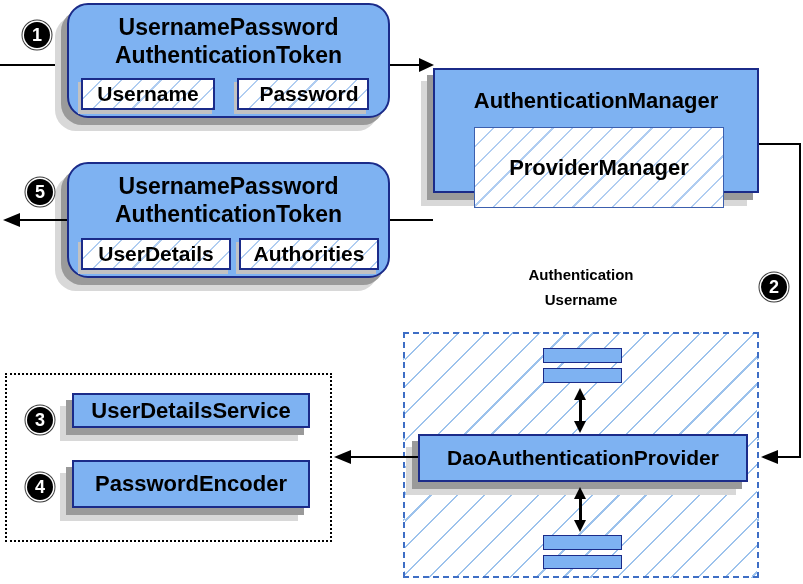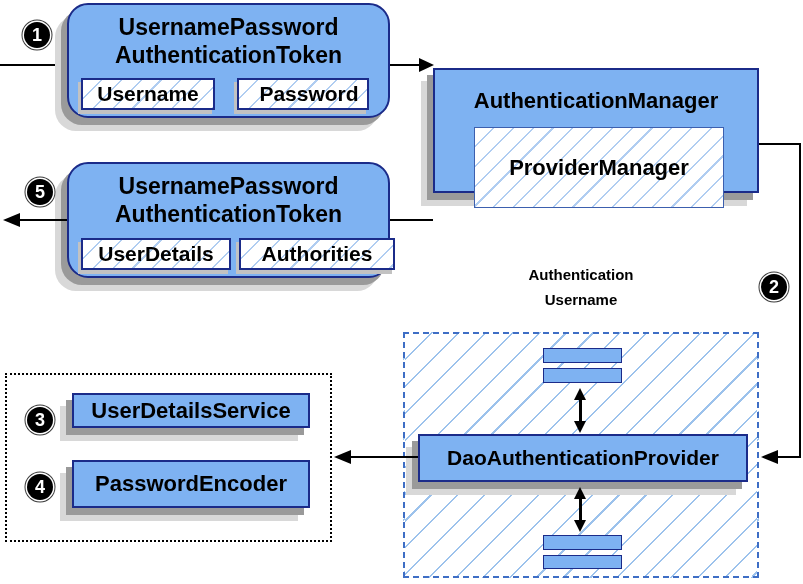--- a/index.html
+++ b/index.html
@@ -77,21 +77,21 @@
   </div>
 
   <div class="hl" style="left:390px;top:219px;width:43px;"></div>
 
   <div class="abs bluebox rounded shadow2" style="left:67px;top:162px;width:323px;height:116px;">
     <div class="abs t23" style="left:0;top:8px;width:100%;text-align:center;">UsernamePassword</div>
     <div class="abs t23" style="left:0;top:36px;width:100%;text-align:center;">AuthenticationToken</div>
     <div class="abs hatch fieldbox t21" style="left:12px;top:74px;width:150px;height:32px;align-items:center;">
       <span>UserDetails</span>
     </div>
-    <div class="abs hatch fieldbox t21" style="left:170px;top:74px;width:156px;height:32px;">
+    <div class="abs hatch fieldbox t21" style="left:170px;top:74px;width:140px;height:32px;">
       <span>Authorities</span>
     </div>
   </div>
 
   <div>
     <div class="hl" style="left:18px;top:219px;width:49px;"></div>
     <div class="tri-left" style="left:3px;top:213px;"></div>
   </div>
   <div class="abs step" style="left:27px;top:179px;">5</div>
 

